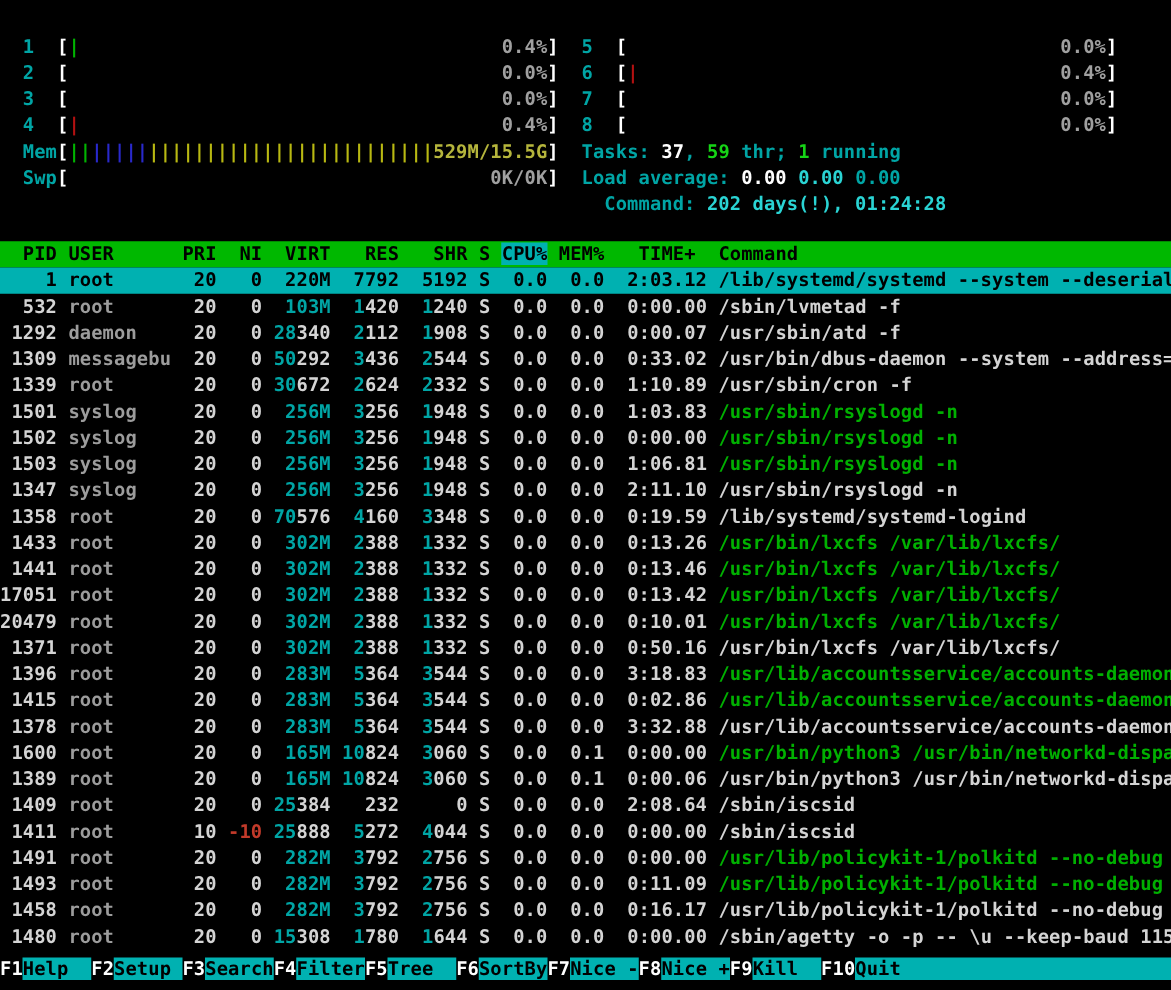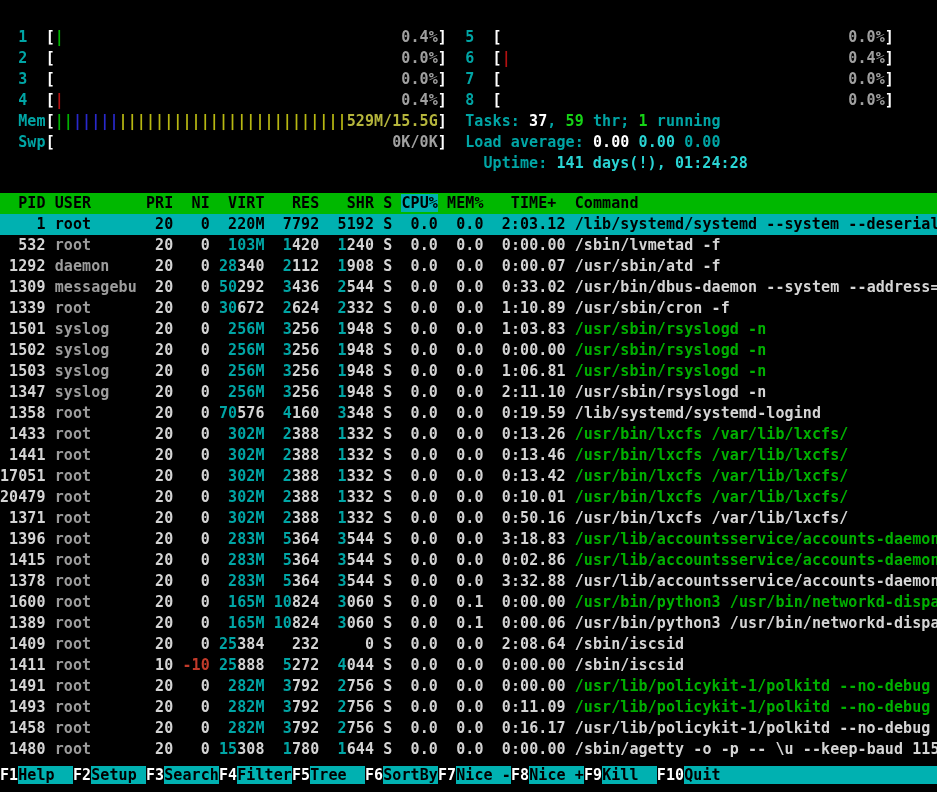--- a/index.html
+++ b/index.html
@@ -18,21 +18,21 @@
 <body>
 
 <div id="screen">
   <div id="meters">
       <div class="line"><span>  </span><span><span style="color: rgb(0, 165, 165);">1  </span><span style="color: rgb(255, 255, 255);">[</span><span style="color: rgb(0, 180, 0);">|</span><span style="color: rgb(212, 212, 212);">                                     </span><span style="color: rgb(160, 160, 160);">0.4%</span><span style="color: rgb(255, 255, 255);">]</span></span><span>  </span><span><span style="color: rgb(0, 165, 165);">5  </span><span style="color: rgb(255, 255, 255);">[</span><span style="color: rgb(212, 212, 212);">                                      </span><span style="color: rgb(160, 160, 160);">0.0%</span><span style="color: rgb(255, 255, 255);">]</span></span></div>
       <div class="line"><span>  </span><span><span style="color: rgb(0, 165, 165);">2  </span><span style="color: rgb(255, 255, 255);">[</span><span style="color: rgb(212, 212, 212);">                                      </span><span style="color: rgb(160, 160, 160);">0.0%</span><span style="color: rgb(255, 255, 255);">]</span></span><span>  </span><span><span style="color: rgb(0, 165, 165);">6  </span><span style="color: rgb(255, 255, 255);">[</span><span style="color: rgb(179, 17, 17);">|</span><span style="color: rgb(212, 212, 212);">                                     </span><span style="color: rgb(160, 160, 160);">0.4%</span><span style="color: rgb(255, 255, 255);">]</span></span></div>
       <div class="line"><span>  </span><span><span style="color: rgb(0, 165, 165);">3  </span><span style="color: rgb(255, 255, 255);">[</span><span style="color: rgb(212, 212, 212);">                                      </span><span style="color: rgb(160, 160, 160);">0.0%</span><span style="color: rgb(255, 255, 255);">]</span></span><span>  </span><span><span style="color: rgb(0, 165, 165);">7  </span><span style="color: rgb(255, 255, 255);">[</span><span style="color: rgb(212, 212, 212);">                                      </span><span style="color: rgb(160, 160, 160);">0.0%</span><span style="color: rgb(255, 255, 255);">]</span></span></div>
       <div class="line"><span>  </span><span><span style="color: rgb(0, 165, 165);">4  </span><span style="color: rgb(255, 255, 255);">[</span><span style="color: rgb(179, 17, 17);">|</span><span style="color: rgb(212, 212, 212);">                                     </span><span style="color: rgb(160, 160, 160);">0.4%</span><span style="color: rgb(255, 255, 255);">]</span></span><span>  </span><span><span style="color: rgb(0, 165, 165);">8  </span><span style="color: rgb(255, 255, 255);">[</span><span style="color: rgb(212, 212, 212);">                                      </span><span style="color: rgb(160, 160, 160);">0.0%</span><span style="color: rgb(255, 255, 255);">]</span></span></div>
       <div class="line"><span>  </span><span><span style="color: rgb(0, 165, 165);">Mem</span><span style="color: rgb(255, 255, 255);">[</span><span style="color: rgb(0, 180, 0);">||</span><span style="color: rgb(41, 41, 204);">|||||</span><span style="color: rgb(184, 184, 18);">|||||||||||||||||||||||||</span><span style="color: rgb(212, 212, 212);"></span><span style="color: rgb(181, 181, 60);">529M/15.5G</span><span style="color: rgb(255, 255, 255);">]</span></span><span>  </span><span><span style="color: rgb(0, 165, 165);">Tasks: </span><span style="color: rgb(255, 255, 255);">37</span><span style="color: rgb(0, 165, 165);">, </span><span style="color: rgb(22, 212, 22);">59</span><span style="color: rgb(0, 165, 165);"> thr; </span><span style="color: rgb(22, 212, 22);">1</span><span style="color: rgb(0, 165, 165);"> running</span></span></div>
       <div class="line"><span>  </span><span><span style="color: rgb(0, 165, 165);">Swp</span><span style="color: rgb(255, 255, 255);">[</span><span style="color: rgb(212, 212, 212);">                                     </span><span style="color: rgb(160, 160, 160);">0K/0K</span><span style="color: rgb(255, 255, 255);">]</span></span><span>  </span><span><span style="color: rgb(0, 165, 165);">Load average: </span><span style="color: rgb(255, 255, 255);">0.00 </span><span style="color: rgb(42, 212, 212);">0.00 </span><span style="color: rgb(0, 165, 165);">0.00</span></span></div>
-      <div class="line"><span>  </span><span>                                                 </span><span>  </span><span><span style="color: rgb(0, 165, 165);">Uptime: </span><span style="color: rgb(42, 212, 212);">141 days(!), 01:24:28</span></span></div>
+      <div class="line"><span>  </span><span>                                                 </span><span>  </span><span><span style="color: rgb(0, 165, 165);">Command: </span><span style="color: rgb(42, 212, 212);">202 days(!), 01:24:28</span></span></div>
     </div>
   <div id="table">
       <div class="line fullw" style="background: rgb(0, 184, 0); color: rgb(0, 0, 0);"><span style="color: rgb(0, 0, 0);">  PID</span><span style="color: rgb(0, 0, 0);"> </span><span style="color: rgb(0, 0, 0);">USER     </span><span style="color: rgb(0, 0, 0);"> </span><span style="color: rgb(0, 0, 0);">PRI</span><span style="color: rgb(0, 0, 0);"> </span><span style="color: rgb(0, 0, 0);"> NI</span><span style="color: rgb(0, 0, 0);"> </span><span style="color: rgb(0, 0, 0);"> VIRT</span><span style="color: rgb(0, 0, 0);"> </span><span style="color: rgb(0, 0, 0);">  RES</span><span style="color: rgb(0, 0, 0);"> </span><span style="color: rgb(0, 0, 0);">  SHR</span><span style="color: rgb(0, 0, 0);"> </span><span style="color: rgb(0, 0, 0);">S</span><span style="color: rgb(0, 0, 0);"> </span><span style="color: rgb(0, 0, 0); background: rgb(0, 177, 177);">CPU%</span><span style="color: rgb(0, 0, 0);"> </span><span style="color: rgb(0, 0, 0);">MEM%</span><span style="color: rgb(0, 0, 0);"> </span><span style="color: rgb(0, 0, 0);">  TIME+ </span><span style="color: rgb(0, 0, 0);"> </span><span style="color: rgb(0, 0, 0);">Command                                 </span></div>
       <div class="line fullw" style="background: rgb(0, 177, 177);"><span style="color: rgb(0, 0, 0);">    1</span><span> </span><span style="color: rgb(0, 0, 0);">root     </span><span> </span><span style="color: rgb(0, 0, 0);"> 20</span><span> </span><span style="color: rgb(0, 0, 0);">  0</span><span> </span><span style="color: rgb(0, 0, 0);"> 220M</span><span> </span><span style="color: rgb(0, 0, 0);"> 7792</span><span> </span><span style="color: rgb(0, 0, 0);"> 5192</span><span> </span><span style="color: rgb(0, 0, 0);">S</span><span> </span><span style="color: rgb(0, 0, 0);"> 0.0</span><span> </span><span style="color: rgb(0, 0, 0);"> 0.0</span><span> </span><span style="color: rgb(0, 0, 0);"> 2:03.12</span><span> </span><span style="color: rgb(0, 0, 0);">/lib/systemd/systemd --system --deserial</span></div>
       <div class="line"><span style="color: rgb(212, 212, 212);">  532</span><span> </span><span style="color: rgb(156, 156, 156);">root     </span><span> </span><span style="color: rgb(212, 212, 212);"> 20</span><span> </span><span style="color: rgb(212, 212, 212);">  0</span><span> </span><span style="color: rgb(0, 165, 165);"> 103M</span><span> </span><span style="color: rgb(0, 165, 165);"> 1</span><span style="color: rgb(212, 212, 212);">420</span><span> </span><span style="color: rgb(0, 165, 165);"> 1</span><span style="color: rgb(212, 212, 212);">240</span><span> </span><span style="color: rgb(212, 212, 212);">S</span><span> </span><span style="color: rgb(212, 212, 212);"> 0.0</span><span> </span><span style="color: rgb(212, 212, 212);"> 0.0</span><span> </span><span style="color: rgb(212, 212, 212);"> 0:00.00</span><span> </span><span style="color: rgb(212, 212, 212);">/sbin/lvmetad -f                        </span></div>
       <div class="line"><span style="color: rgb(212, 212, 212);"> 1292</span><span> </span><span style="color: rgb(156, 156, 156);">daemon   </span><span> </span><span style="color: rgb(212, 212, 212);"> 20</span><span> </span><span style="color: rgb(212, 212, 212);">  0</span><span> </span><span style="color: rgb(0, 165, 165);">28</span><span style="color: rgb(212, 212, 212);">340</span><span> </span><span style="color: rgb(0, 165, 165);"> 2</span><span style="color: rgb(212, 212, 212);">112</span><span> </span><span style="color: rgb(0, 165, 165);"> 1</span><span style="color: rgb(212, 212, 212);">908</span><span> </span><span style="color: rgb(212, 212, 212);">S</span><span> </span><span style="color: rgb(212, 212, 212);"> 0.0</span><span> </span><span style="color: rgb(212, 212, 212);"> 0.0</span><span> </span><span style="color: rgb(212, 212, 212);"> 0:00.07</span><span> </span><span style="color: rgb(212, 212, 212);">/usr/sbin/atd -f                        </span></div>
       <div class="line"><span style="color: rgb(212, 212, 212);"> 1309</span><span> </span><span style="color: rgb(156, 156, 156);">messagebu</span><span> </span><span style="color: rgb(212, 212, 212);"> 20</span><span> </span><span style="color: rgb(212, 212, 212);">  0</span><span> </span><span style="color: rgb(0, 165, 165);">50</span><span style="color: rgb(212, 212, 212);">292</span><span> </span><span style="color: rgb(0, 165, 165);"> 3</span><span style="color: rgb(212, 212, 212);">436</span><span> </span><span style="color: rgb(0, 165, 165);"> 2</span><span style="color: rgb(212, 212, 212);">544</span><span> </span><span style="color: rgb(212, 212, 212);">S</span><span> </span><span style="color: rgb(212, 212, 212);"> 0.0</span><span> </span><span style="color: rgb(212, 212, 212);"> 0.0</span><span> </span><span style="color: rgb(212, 212, 212);"> 0:33.02</span><span> </span><span style="color: rgb(212, 212, 212);">/usr/bin/dbus-daemon --system --address=</span></div>
       <div class="line"><span style="color: rgb(212, 212, 212);"> 1339</span><span> </span><span style="color: rgb(156, 156, 156);">root     </span><span> </span><span style="color: rgb(212, 212, 212);"> 20</span><span> </span><span style="color: rgb(212, 212, 212);">  0</span><span> </span><span style="color: rgb(0, 165, 165);">30</span><span style="color: rgb(212, 212, 212);">672</span><span> </span><span style="color: rgb(0, 165, 165);"> 2</span><span style="color: rgb(212, 212, 212);">624</span><span> </span><span style="color: rgb(0, 165, 165);"> 2</span><span style="color: rgb(212, 212, 212);">332</span><span> </span><span style="color: rgb(212, 212, 212);">S</span><span> </span><span style="color: rgb(212, 212, 212);"> 0.0</span><span> </span><span style="color: rgb(212, 212, 212);"> 0.0</span><span> </span><span style="color: rgb(212, 212, 212);"> 1:10.89</span><span> </span><span style="color: rgb(212, 212, 212);">/usr/sbin/cron -f                       </span></div>
       <div class="line"><span style="color: rgb(212, 212, 212);"> 1501</span><span> </span><span style="color: rgb(156, 156, 156);">syslog   </span><span> </span><span style="color: rgb(212, 212, 212);"> 20</span><span> </span><span style="color: rgb(212, 212, 212);">  0</span><span> </span><span style="color: rgb(0, 165, 165);"> 256M</span><span> </span><span style="color: rgb(0, 165, 165);"> 3</span><span style="color: rgb(212, 212, 212);">256</span><span> </span><span style="color: rgb(0, 165, 165);"> 1</span><span style="color: rgb(212, 212, 212);">948</span><span> </span><span style="color: rgb(212, 212, 212);">S</span><span> </span><span style="color: rgb(212, 212, 212);"> 0.0</span><span> </span><span style="color: rgb(212, 212, 212);"> 0.0</span><span> </span><span style="color: rgb(212, 212, 212);"> 1:03.83</span><span> </span><span style="color: rgb(0, 176, 0);">/usr/sbin/rsyslogd -n                   </span></div>
       <div class="line"><span style="color: rgb(212, 212, 212);"> 1502</span><span> </span><span style="color: rgb(156, 156, 156);">syslog   </span><span> </span><span style="color: rgb(212, 212, 212);"> 20</span><span> </span><span style="color: rgb(212, 212, 212);">  0</span><span> </span><span style="color: rgb(0, 165, 165);"> 256M</span><span> </span><span style="color: rgb(0, 165, 165);"> 3</span><span style="color: rgb(212, 212, 212);">256</span><span> </span><span style="color: rgb(0, 165, 165);"> 1</span><span style="color: rgb(212, 212, 212);">948</span><span> </span><span style="color: rgb(212, 212, 212);">S</span><span> </span><span style="color: rgb(212, 212, 212);"> 0.0</span><span> </span><span style="color: rgb(212, 212, 212);"> 0.0</span><span> </span><span style="color: rgb(212, 212, 212);"> 0:00.00</span><span> </span><span style="color: rgb(0, 176, 0);">/usr/sbin/rsyslogd -n                   </span></div>

